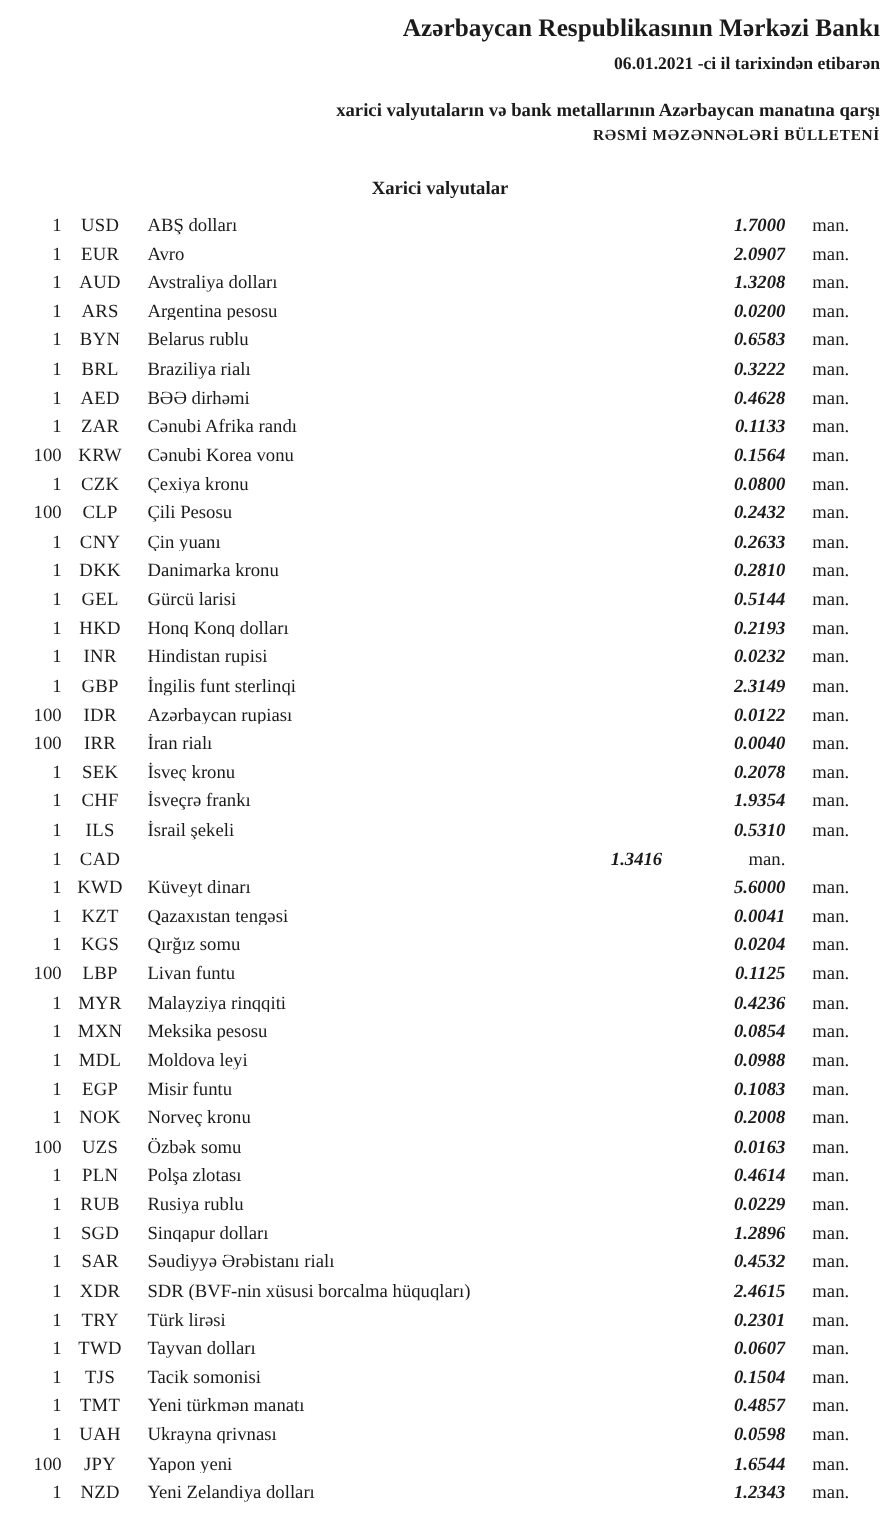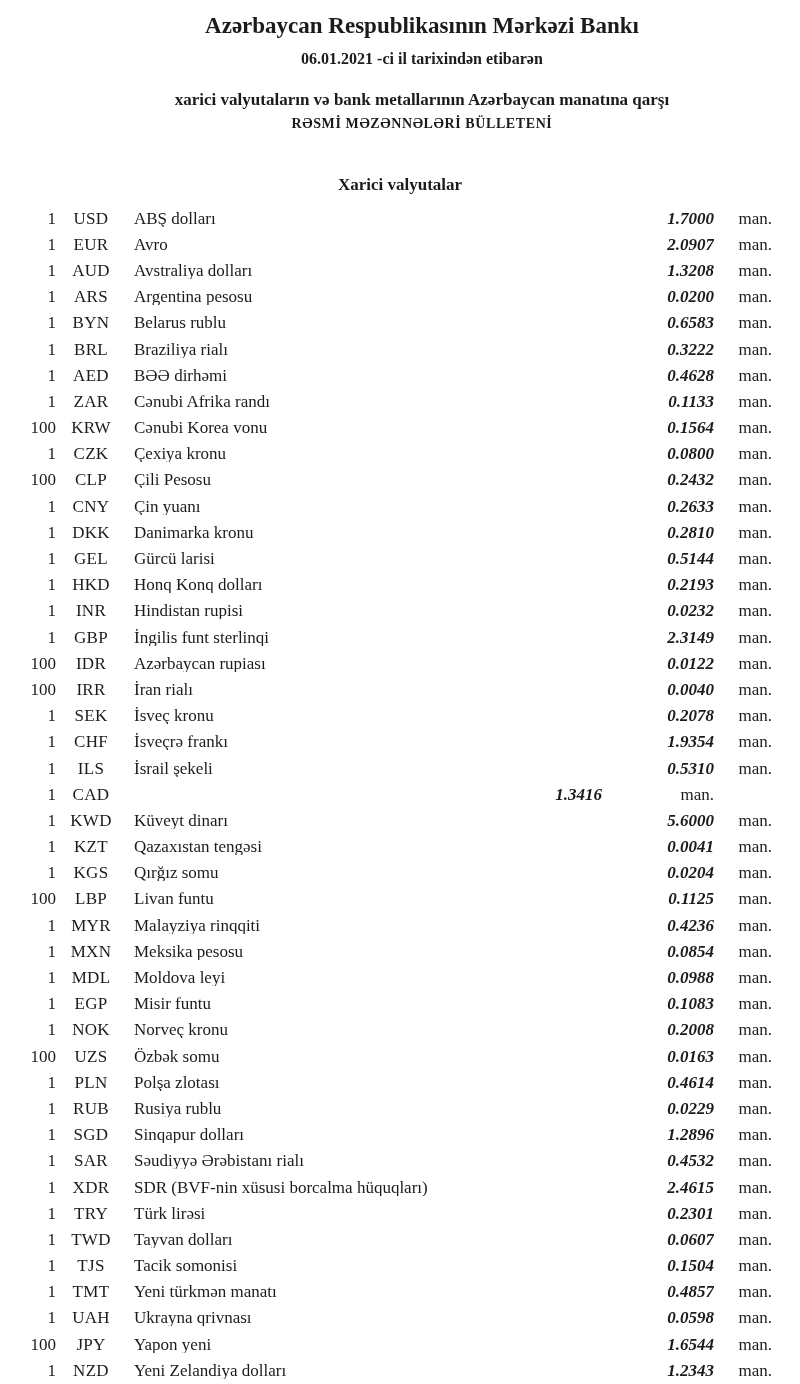--- a/index.html
+++ b/index.html
@@ -10,21 +10,21 @@
   .page {
     width: 800px;
     height: 1384px;
     background: #ffffff;
     color: #1b1b1b;
     font-family: "Liberation Serif", "DejaVu Serif", serif;
     overflow: hidden;
     box-sizing: border-box;
   }
   .header {
-    text-align: center;
+    text-align: right;
     padding-top: 12px;
     padding-left: 44px;
   }
   .title {
     font-size: 23px;
     font-weight: bold;
     line-height: 1.2;
   }
   .subtitle-date {
     font-size: 16px;
@@ -42,21 +42,21 @@
     font-size: 14px;
     font-weight: bold;
     margin-top: 6px;
     letter-spacing: 0.6px;
     line-height: 1.2;
   }
   .section-title {
     text-align: center;
     font-size: 17px;
     font-weight: bold;
-    margin-top: 42px;
+    margin-top: 28px;
     margin-bottom: 10px;
   }
   .table {
     padding: 0 28px 0 14px;
   }
   .row {
     display: grid;
     grid-template-columns: 42px 64px 1fr 112px 58px;
     height: 26.2px;
     align-items: center;

